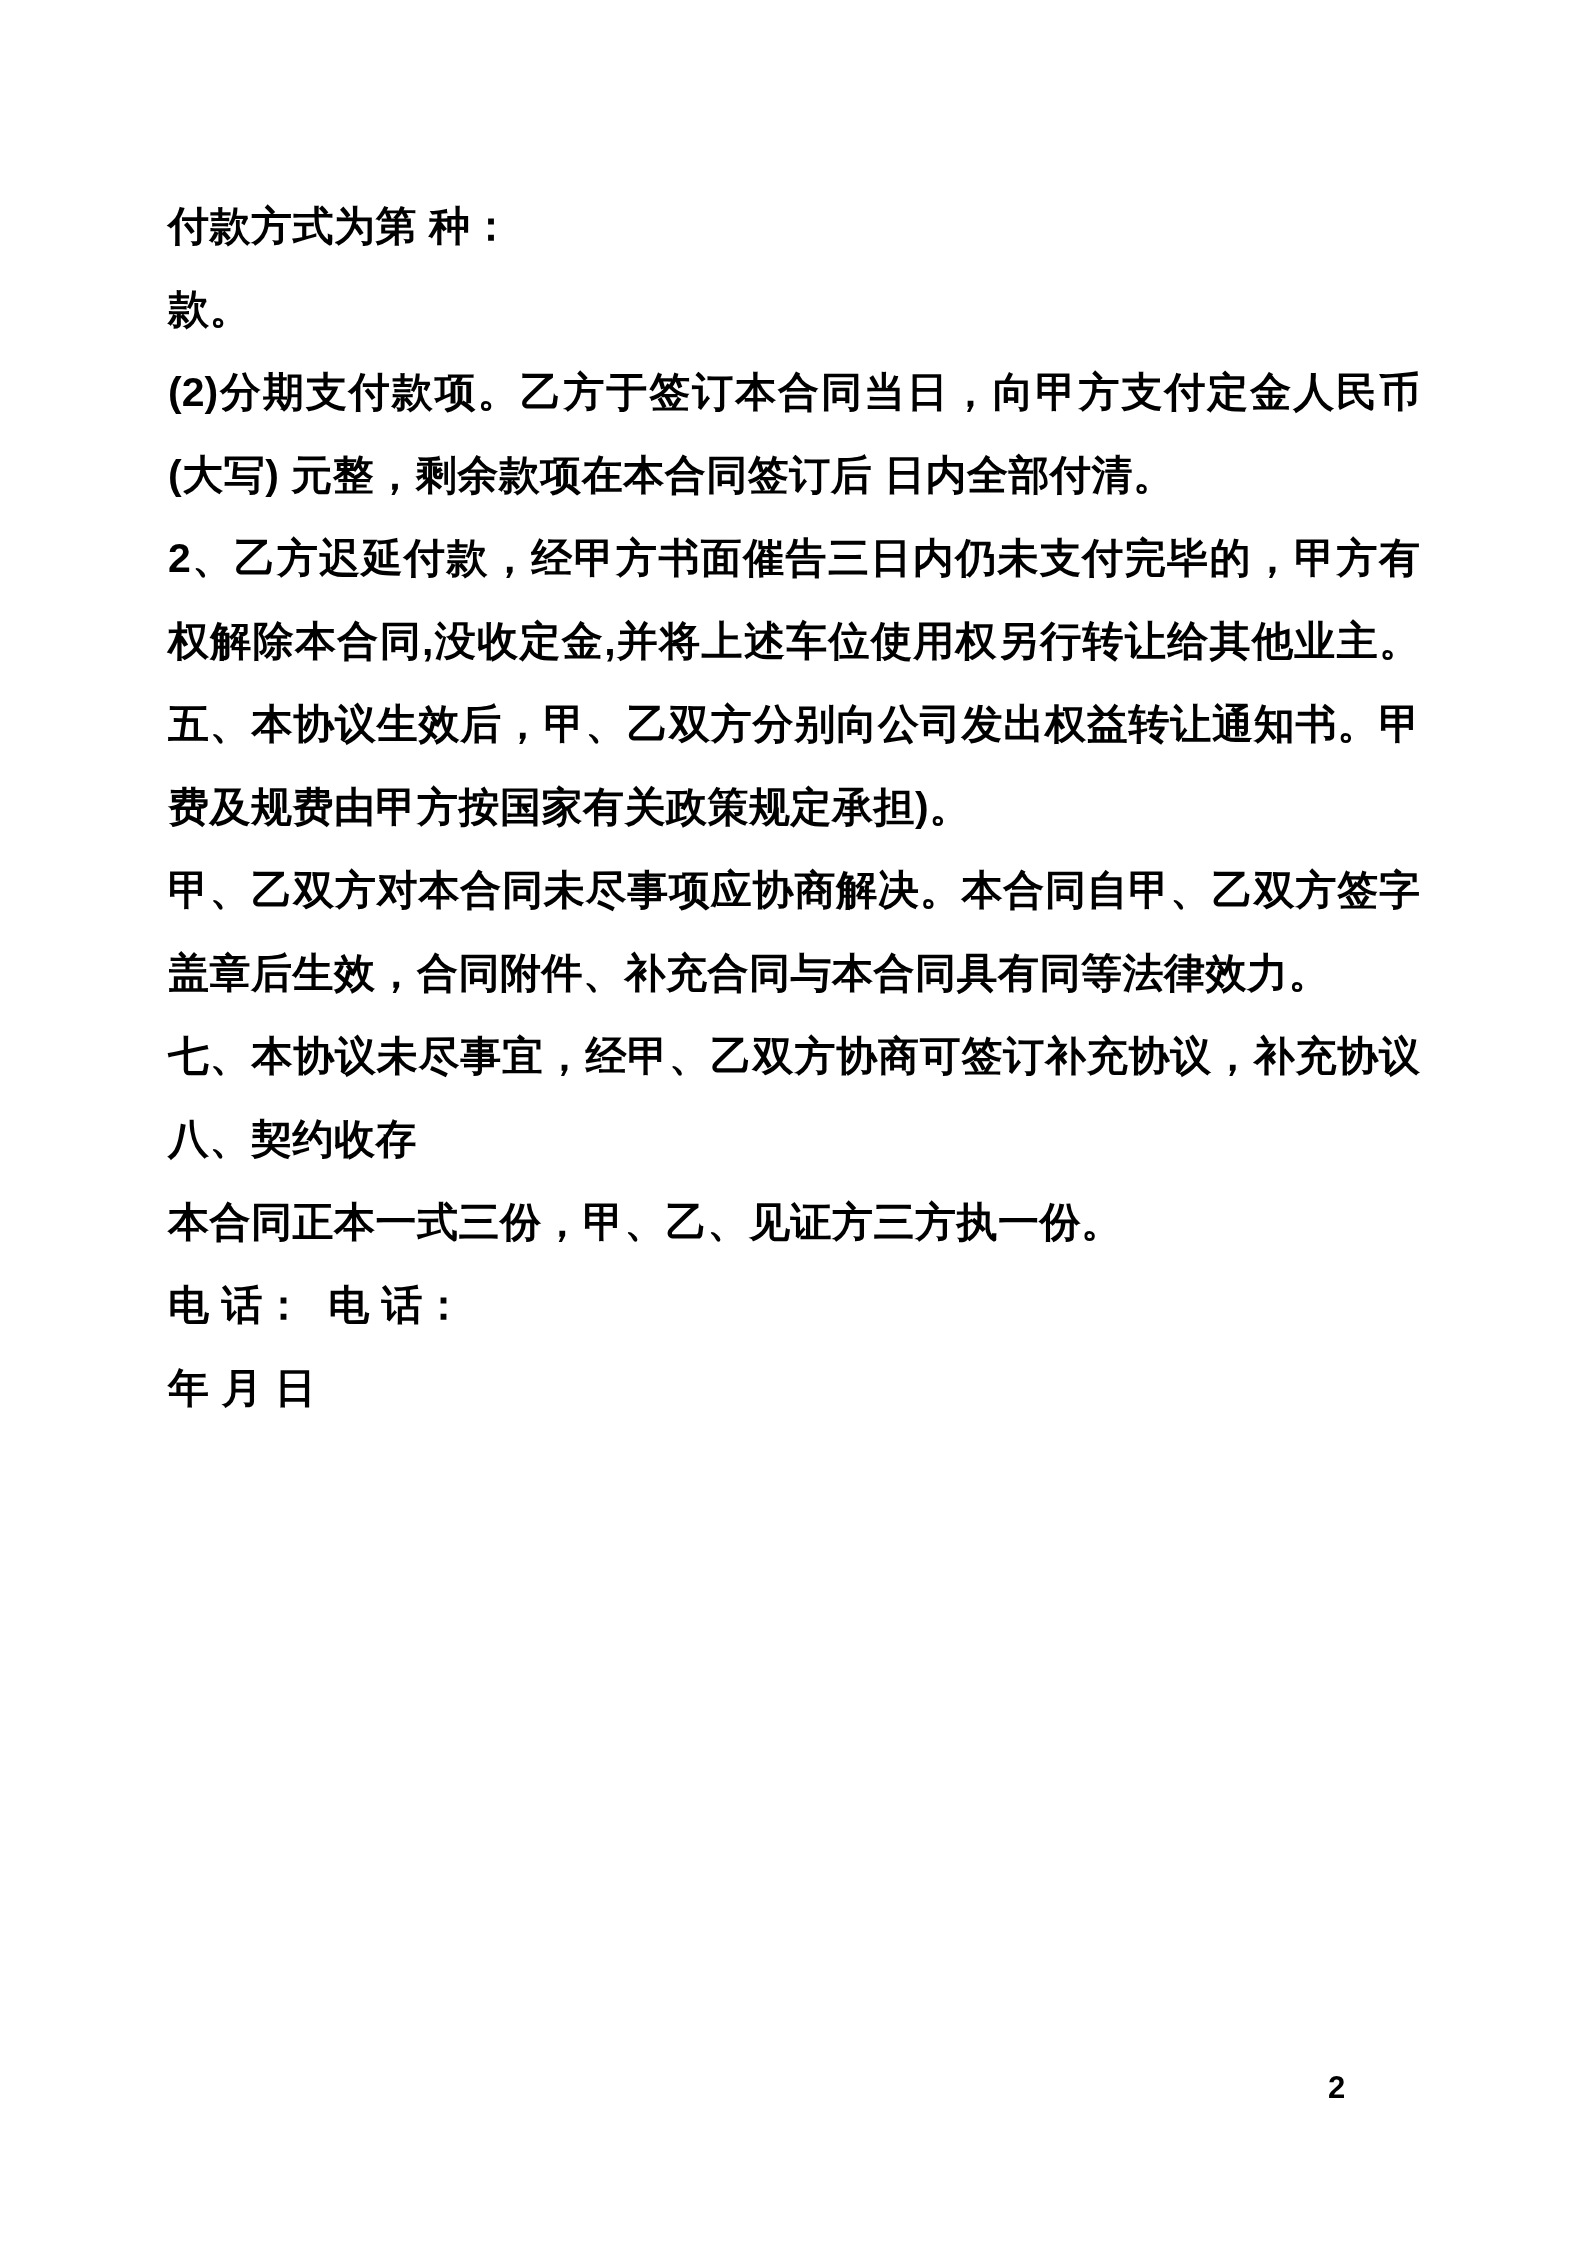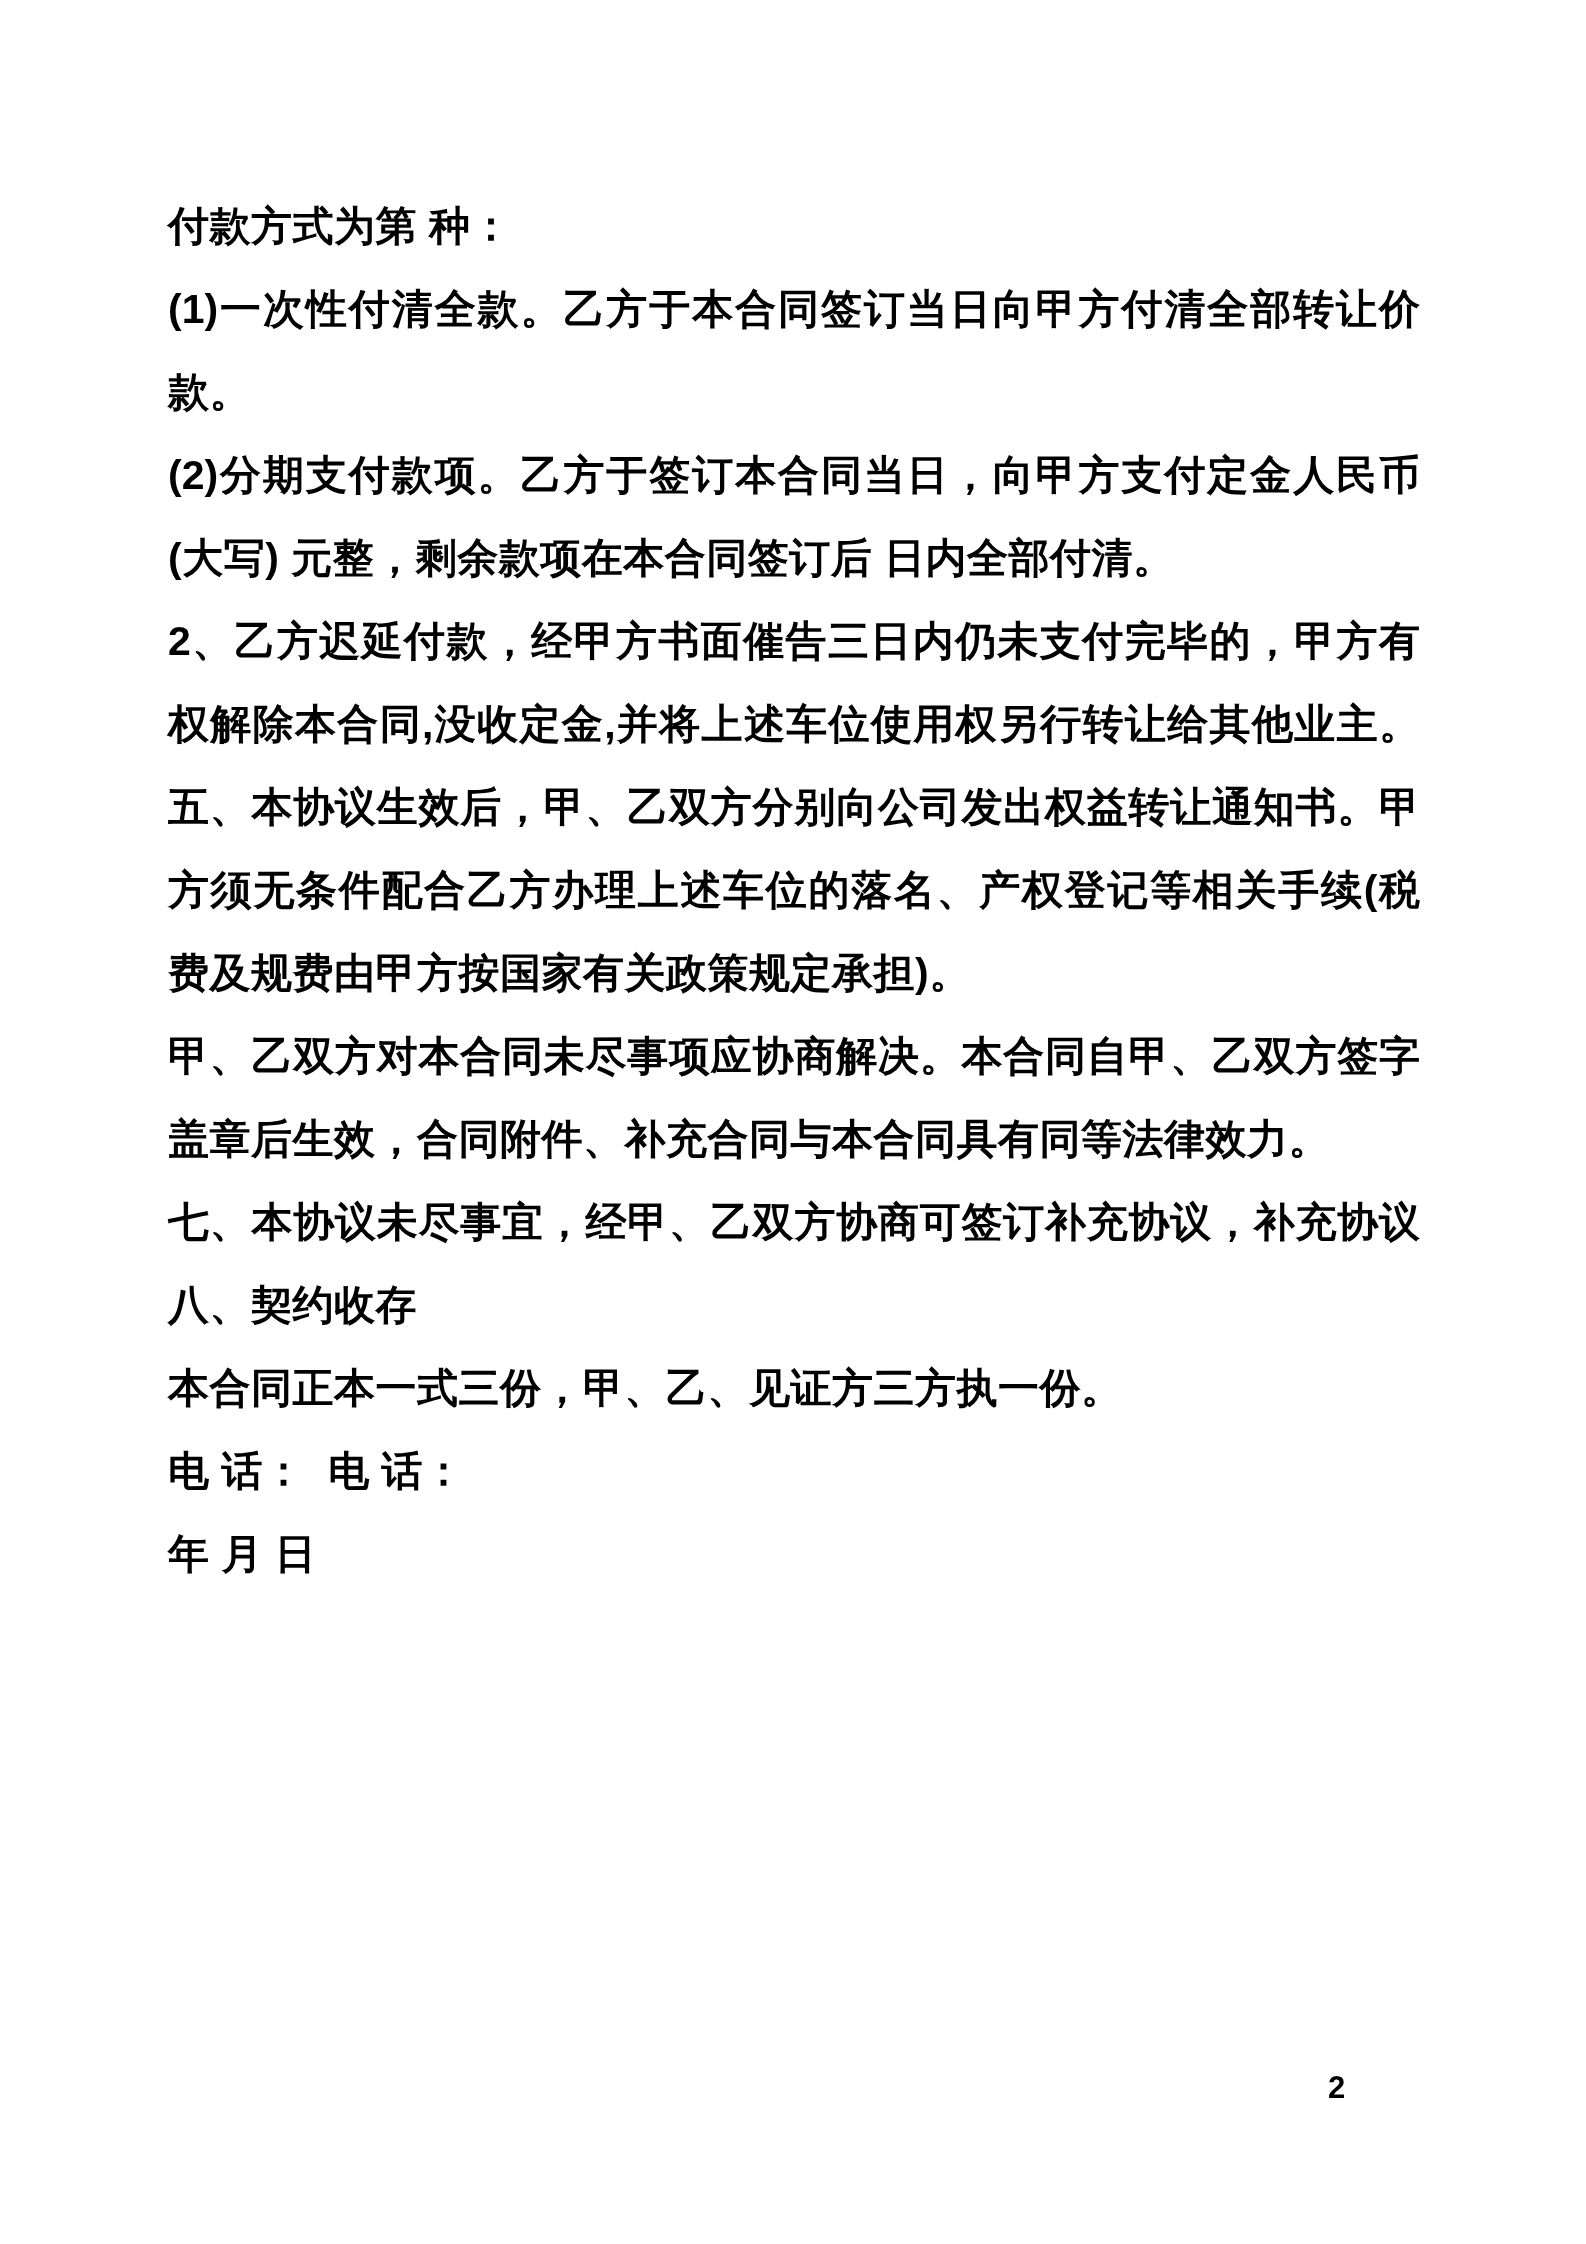--- a/index.html
+++ b/index.html
@@ -45,28 +45,26 @@
     font-weight: 700;
     color: #000000;
   }
 </style>
 </head>
 <body>
 
 <div class="page">
   <div class="content">
     <div class="line">付款方式为第 种：</div>
-    <div class="line justify">(1)一次性付清全款。乙方于本合同签订当日向甲方付清全部转让价</div>
     <div class="line">款。</div>
     <div class="line justify">(2)分期支付款项。乙方于签订本合同当日，向甲方支付定金人民币</div>
     <div class="line">(大写) 元整，剩余款项在本合同签订后 日内全部付清。</div>
     <div class="line justify">2、乙方迟延付款，经甲方书面催告三日内仍未支付完毕的，甲方有</div>
     <div class="line justify">权解除本合同,没收定金,并将上述车位使用权另行转让给其他业主。</div>
     <div class="line justify">五、本协议生效后，甲、乙双方分别向公司发出权益转让通知书。甲</div>
-    <div class="line justify">方须无条件配合乙方办理上述车位的落名、产权登记等相关手续(税</div>
     <div class="line">费及规费由甲方按国家有关政策规定承担)。</div>
     <div class="line justify">甲、乙双方对本合同未尽事项应协商解决。本合同自甲、乙双方签字</div>
     <div class="line">盖章后生效，合同附件、补充合同与本合同具有同等法律效力。</div>
     <div class="line justify">七、本协议未尽事宜，经甲、乙双方协商可签订补充协议，补充协议</div>
     <div class="line">八、契约收存</div>
     <div class="line">本合同正本一式三份，甲、乙、见证方三方执一份。</div>
     <div class="line">电 话：  电 话：</div>
     <div class="line">年 月 日</div>
   </div>
   <div class="page-number">2</div>

